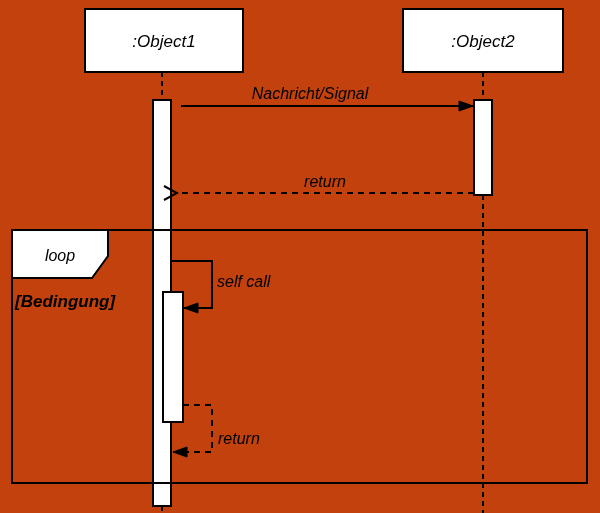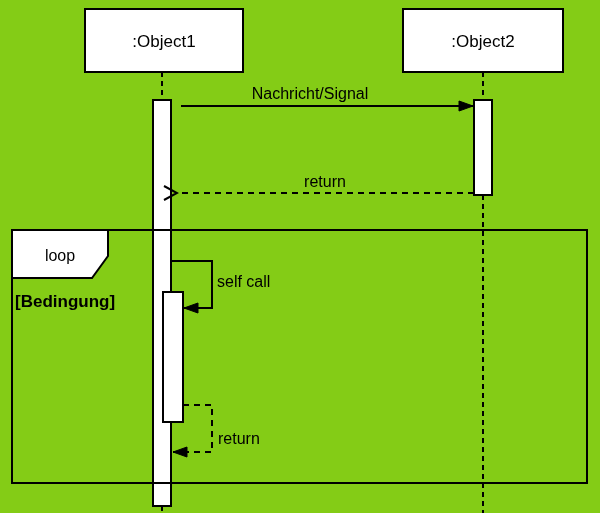--- a/index.html
+++ b/index.html
@@ -1,22 +1,23 @@
 <!DOCTYPE html>
 <html><head>
 <meta charset="utf-8">
 <style>
   html, body { margin: 0; padding: 0; background: #ffffff; }
   .canvas {
     position: relative;
     width: 600px;
     height: 513px;
-    background: #84cc16;
+    background: #c2410c;
     font-family: "Liberation Sans", sans-serif;
     overflow: hidden;
+    font-style: italic;
   }
   svg { display: block; }
   text {
     font-family: "Liberation Sans", sans-serif;
   }
   .t-name  { font-size: 17px; }
   .t-msg   { font-size: 16px; }
   .t-op    { font-size: 16px; }
   .t-guard { font-size: 17px; font-weight: bold; }
 </style>

